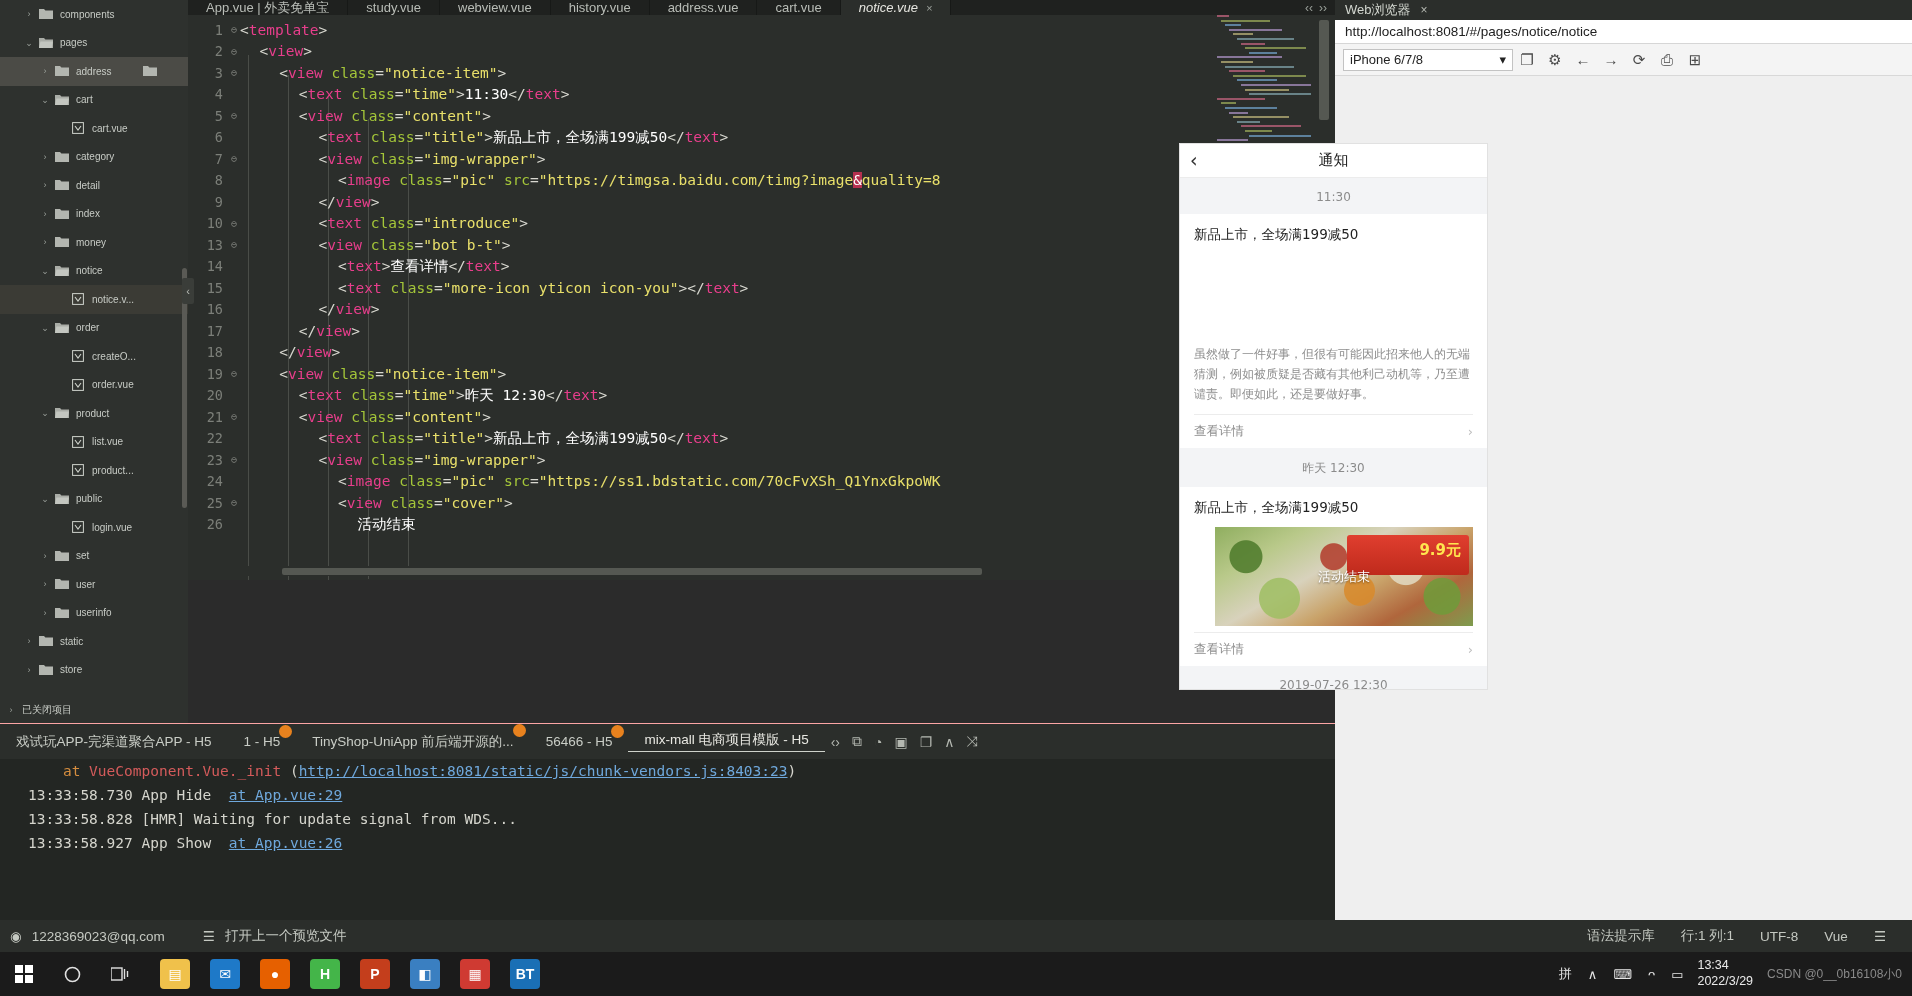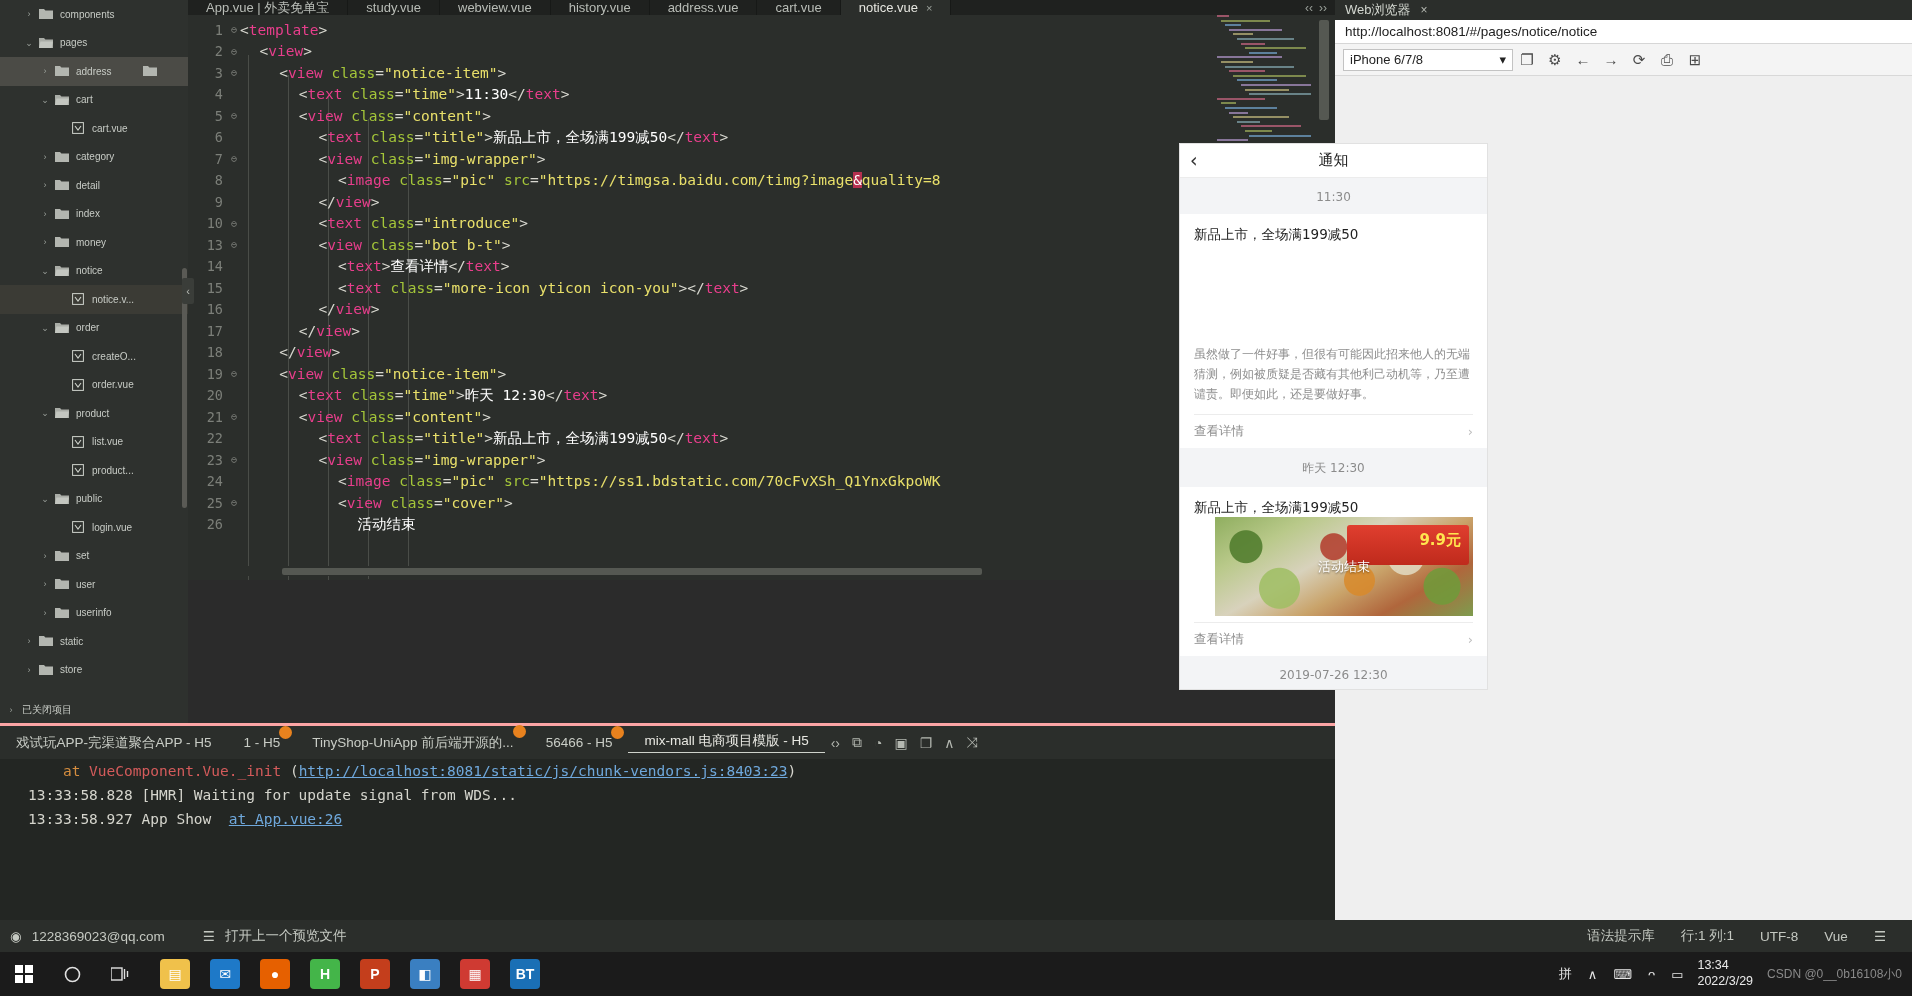--- a/index.html
+++ b/index.html
@@ -42,21 +42,21 @@
   
   .tabbar {
     position:absolute; left:188px; top:0; width:1147px; height:15px;
     background:#1f211f; display:flex; align-items:flex-end; overflow:hidden;
   }
   .tab {
     height:15px; padding:0 18px; color:#b9bdb7; font-size:13px;
     display:flex; align-items:center; border-right:1px solid #171917;
     white-space:nowrap; cursor:pointer;
   }
-  .tab.active { background:#2b2e2b; color:#e6e6e0; }
+  .tab.active { background:#2b2e2b; color:#e6e6e0; font-style:italic; }
   .tab-x { margin-left:8px; font-size:11px; color:#9aa09a; }
   .tab-nav { margin-left:auto; color:#9aa09a; font-size:12px; padding:0 8px; display:flex; align-items:center; gap:6px; }
 
   
   .editor {
     position:absolute; left:188px; top:15px; width:1147px; height:565px;
     background:#2b2e2b; overflow:hidden;
     font-family:"DejaVu Sans Mono","Liberation Mono",monospace;
     font-size:14.5px;
   }
@@ -88,21 +88,21 @@
   .collapse-handle {
     position:absolute; left:182px; top:278px; width:12px; height:26px;
     background:#3a3d39; color:#b9bdb7; font-size:11px;
     display:flex; align-items:center; justify-content:center; border-radius:2px; cursor:pointer;
   }
 
   
   .runbar {
     position:absolute; left:0; top:723px; width:1420px; height:36px;
     background:#2b2e2b; display:flex; align-items:center;
-    color:#c9cdc6; font-size:13.5px; border-top:3px solid #fca5a5;
+    color:#c9cdc6; font-size:13.5px; border-top:1px solid #fca5a5;
   }
   .runitem { position:relative; padding:0 16px; white-space:nowrap; cursor:pointer; }
   .runitem.current { border-bottom:1px solid #cfd3cc; padding-bottom:2px; color:#e8e8e2; }
   .badge {
     position:absolute; right:4px; top:-9px; width:13px; height:13px; border-radius:50%;
     background:#e8821e;
   }
   .run-icons { margin-left:6px; display:flex; align-items:center; gap:12px; color:#b4b8b1; font-size:14px; }
 
   
@@ -164,21 +164,21 @@
   .ph-nav {
     height:34px; background:#fff; display:flex; align-items:center;
     position:relative; border-bottom:1px solid #ececec;
   }
   .ph-back { position:absolute; left:10px; font-size:19px; color:#333; line-height:1; }
   .ph-title { width:100%; text-align:center; font-size:15px; color:#1d1d1d; }
   .ph-body { height:511px; overflow:hidden; background:#f3f4f6; }
   .ph-time { text-align:center; font-size:12px; color:#8b8b8b; padding:12px 0 10px; }
   .ph-card { background:#fff; margin:0; padding:12px 14px 0; }
   .ph-card-title { font-size:13.5px; color:#1f1f1f; }
-  .ph-imgwrap { margin:0 0 6px; position:relative;padding-left:21px; }
+  .ph-imgwrap { margin:10px 0 6px; position:relative;padding-left:21px; }
   .ph-introduce { font-size:12px; color:#8d8d8d; line-height:1.65; padding:6px 0 10px; }
   .ph-bot {
     border-top:1px solid #ececec; height:34px;
     display:flex; align-items:center; justify-content:space-between;
     font-size:12.5px; color:#8d8d8d;
   }
   .ph-chev { color:#bdbdbd; font-size:13px; }
   .ph-blank { height:95px; }
   .cover-badge {
     position:absolute; left:50%; top:50%; transform:translate(-50%,-50%);
@@ -692,20 +692,21 @@
           <span>▣</span>
           <span>❐</span>
           <span>∧</span>
           <span>⤨</span>
         </div>
     </div>
 
     <div class="console">
       <div id="console">
           <div class="cline"><span class="c-orange">    at </span><span class="c-red">VueComponent.Vue._init</span><span class="c-ts"> (</span><span class="c-lightblue">http://localhost:8081/static/js/chunk-vendors.js:8403:23</span><span class="c-ts">)</span></div>
+          <div class="cline"><span class="c-ts">13:33:58.730 App Hide  </span><span class="c-lightblue">at App.vue:29</span></div>
           <div class="cline"><span class="c-ts">13:33:58.828 [HMR] Waiting for update signal from WDS...</span></div>
           <div class="cline"><span class="c-ts">13:33:58.927 App Show  </span><span class="c-lightblue">at App.vue:26</span></div>
         </div>
     </div>
   </div>
 
   <div class="browser">
     <div class="br-tabbar">
       <div class="br-tab">
         <span>Web浏览器</span>

